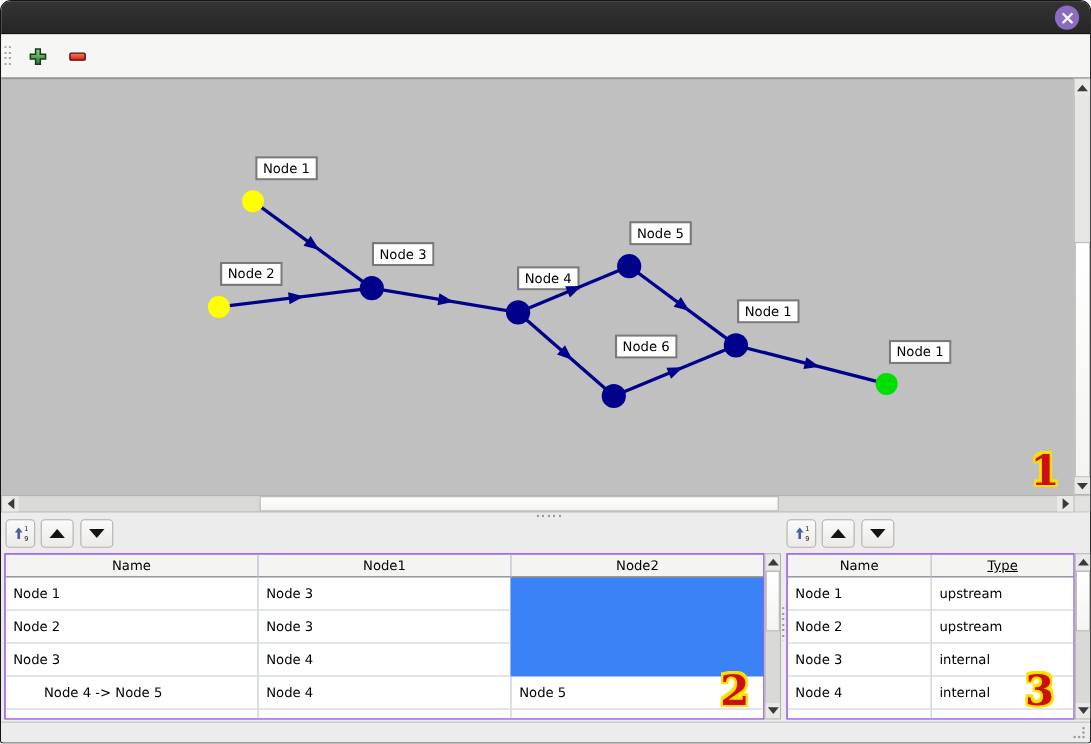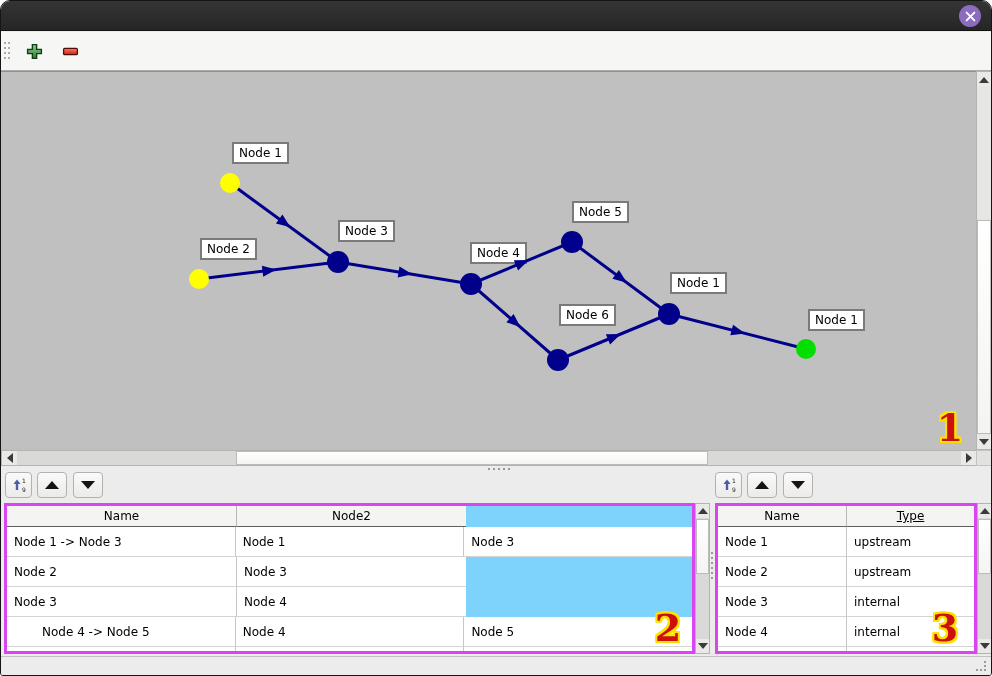--- a/index.html
+++ b/index.html
@@ -41,21 +41,21 @@
   .v-divider .dots{position:absolute;left:0;top:80px;width:2px;height:30px;
                    background:repeating-linear-gradient(to bottom,#9a9a9a 0 2px,transparent 2px 5px);}
   
   .bottom-region{position:absolute;left:0;top:471px;width:100%;height:184px;background:#ececec;}
   .mini-btn{position:absolute;height:26px;background:linear-gradient(#fafafa,#ecebe9);
             border:1px solid #b3b1ae;border-radius:4px;display:flex;align-items:center;justify-content:center;
             padding:0;cursor:pointer;}
   .tri-up-b{width:0;height:0;border-left:7px solid transparent;border-right:7px solid transparent;border-bottom:8px solid #141414;}
   .tri-down-b{width:0;height:0;border-left:7px solid transparent;border-right:7px solid transparent;border-top:8px solid #141414;}
   
-  .dtable{position:absolute;background:#7dd3fc;border:3px solid #d946ef;font-size:12px;color:#000;overflow:hidden;}
+  .dtable{position:absolute;background:#3b82f6;border:1px solid #d946ef;font-size:12px;color:#000;overflow:hidden;}
   .trow{display:flex;width:100%;}
   .thead-row .cell{background:#f4f4f2;border-bottom:1px solid #5f5f5f;justify-content:center;
                    border-right:1px solid #b8b8b8;}
   .cell{display:flex;align-items:center;padding:0 7px;border-right:1px solid #c6c6c6;
         border-bottom:1px solid #d4d4d4;overflow:hidden;white-space:nowrap;}
   .cell:last-child{border-right:none;}
   .body-row .cell{height:30px;background:#fff;}
   .thead-row .cell{height:21px;}
   .sliver .cell{height:10px;}
   
@@ -199,24 +199,24 @@
   <button class="mini-btn" style="left:746px;top:471px;width:30px;">
     <span class="tri-up-b"></span>
   </button>
   <button class="mini-btn" style="left:782px;top:471px;width:30px;">
     <span class="tri-down-b"></span>
   </button>
 
   <div class="dtable" id="reach-table" style="left:3px;top:502px;width:691px;height:151px;">
       <div class="trow thead-row">
         <div class="cell" style="width: 230px;">Name</div>
+        <div class="cell" style="width: 230px;">Node1</div>
         <div class="cell" style="width: 229px;">Node2</div>
       </div>
       <div class="trow body-row">
-        <div class="cell" style="width: 230px;">Node 1 -&gt; Node 3</div>
         <div class="cell" style="width: 230px;">Node 1</div>
         <div class="cell" style="width: 229px;">Node 3</div>
       </div>
       <div class="trow body-row">
         <div class="cell" style="width: 230px;">Node 2</div>
         <div class="cell" style="width: 229px;">Node 3</div>
       </div>
       <div class="trow body-row">
         <div class="cell" style="width: 230px;">Node 3</div>
         <div class="cell" style="width: 229px;">Node 4</div>

